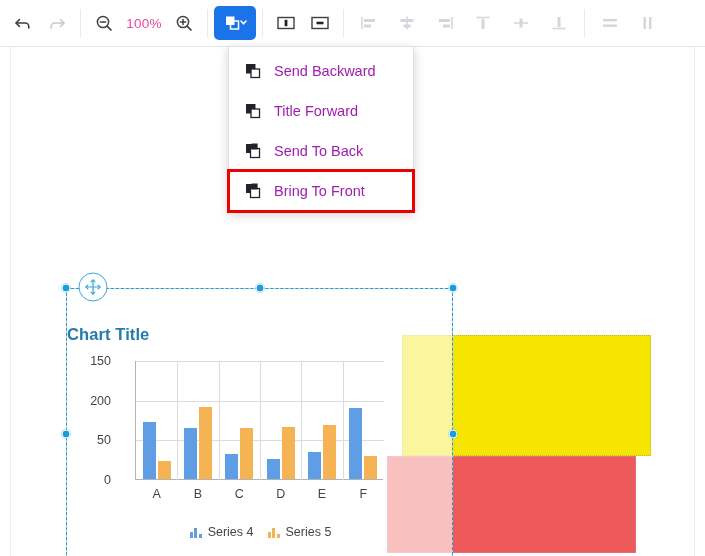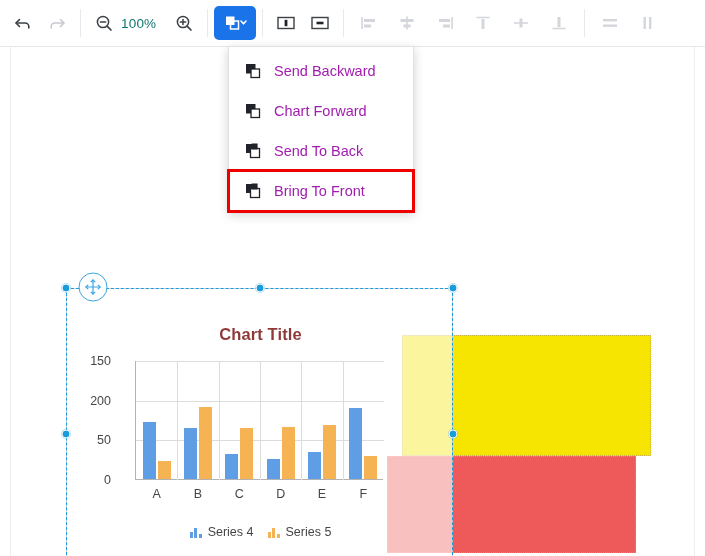--- a/index.html
+++ b/index.html
@@ -29,22 +29,22 @@
     width: 1px; height: 28px; background: #e6e9ee; flex: none;
   }
   .tb-btn {
     width: 34px; height: 34px;
     display: flex; align-items: center; justify-content: center;
     border-radius: 4px; cursor: pointer;
     flex: none;
   }
   .tb-btn.wide { width: 38px; }
   .tb-zoomlabel {
-    font-size: 13.5px; color: #0f766e;
-    width: 46px; letter-spacing: .2px;
+    font-size: 13.5px; color: #ec4899;
+    width: 46px; text-align: center; letter-spacing: .2px;
     user-select: none;
   }
   .tb-btn.active {
     background: #1a73e8; border-radius: 5px;
     width: 42px; height: 34px;
   }
   svg { display: block; }
 
   
   #canvas {
@@ -76,22 +76,21 @@
     position: absolute;
     left: 66px; top: 241px; width: 387px; height: 292px;
     background: rgba(255,255,255,0.62);
     border: 1px solid rgba(200,203,208,0.85);
     z-index: 20;
   }
   #chart-inner { position: absolute; inset: 0; opacity: .88; }
 
   .chart-title {
     position: absolute; left: 0; top: 36px; width: 387px;
-    text-align: center;
-    font-size: 16.5px; font-weight: bold; color: #7f1d1d;
+    font-size: 16.5px; font-weight: bold; color: #0369a1;
     letter-spacing: .1px;
   }
 
   .plot {
     position: absolute;
     left: 68px; top: 72px; width: 248px; height: 119px;
     border-left: 1px solid #a9a9a9;
     border-bottom: 1px solid #a9a9a9;
   }
   .gridline-h {
@@ -401,21 +400,21 @@
       </span>
       <span>Send Backward</span>
     </div>
     <div class="menu-item">
       <span class="mi-icon">
         <svg width="20" height="20" viewBox="0 0 20 20">
           <rect x="3" y="3" width="9.5" height="9.5" fill="#20232a"></rect>
           <rect x="8" y="8" width="8.5" height="8.5" fill="#ffffff" stroke="#20232a" stroke-width="1.3"></rect>
         </svg>
       </span>
-      <span>Chart Forward</span>
+      <span>Title Forward</span>
     </div>
     <div class="menu-item">
       <span class="mi-icon">
         <svg width="20" height="20" viewBox="0 0 20 20">
           <rect x="3" y="3" width="9" height="9" fill="#20232a"></rect>
           <rect x="7.5" y="7.5" width="9" height="9" fill="#ffffff" stroke="#20232a" stroke-width="1.3"></rect>
           <rect x="8.6" y="2.5" width="6" height="6" fill="#20232a"></rect>
         </svg>
       </span>
       <span>Send To Back</span>

